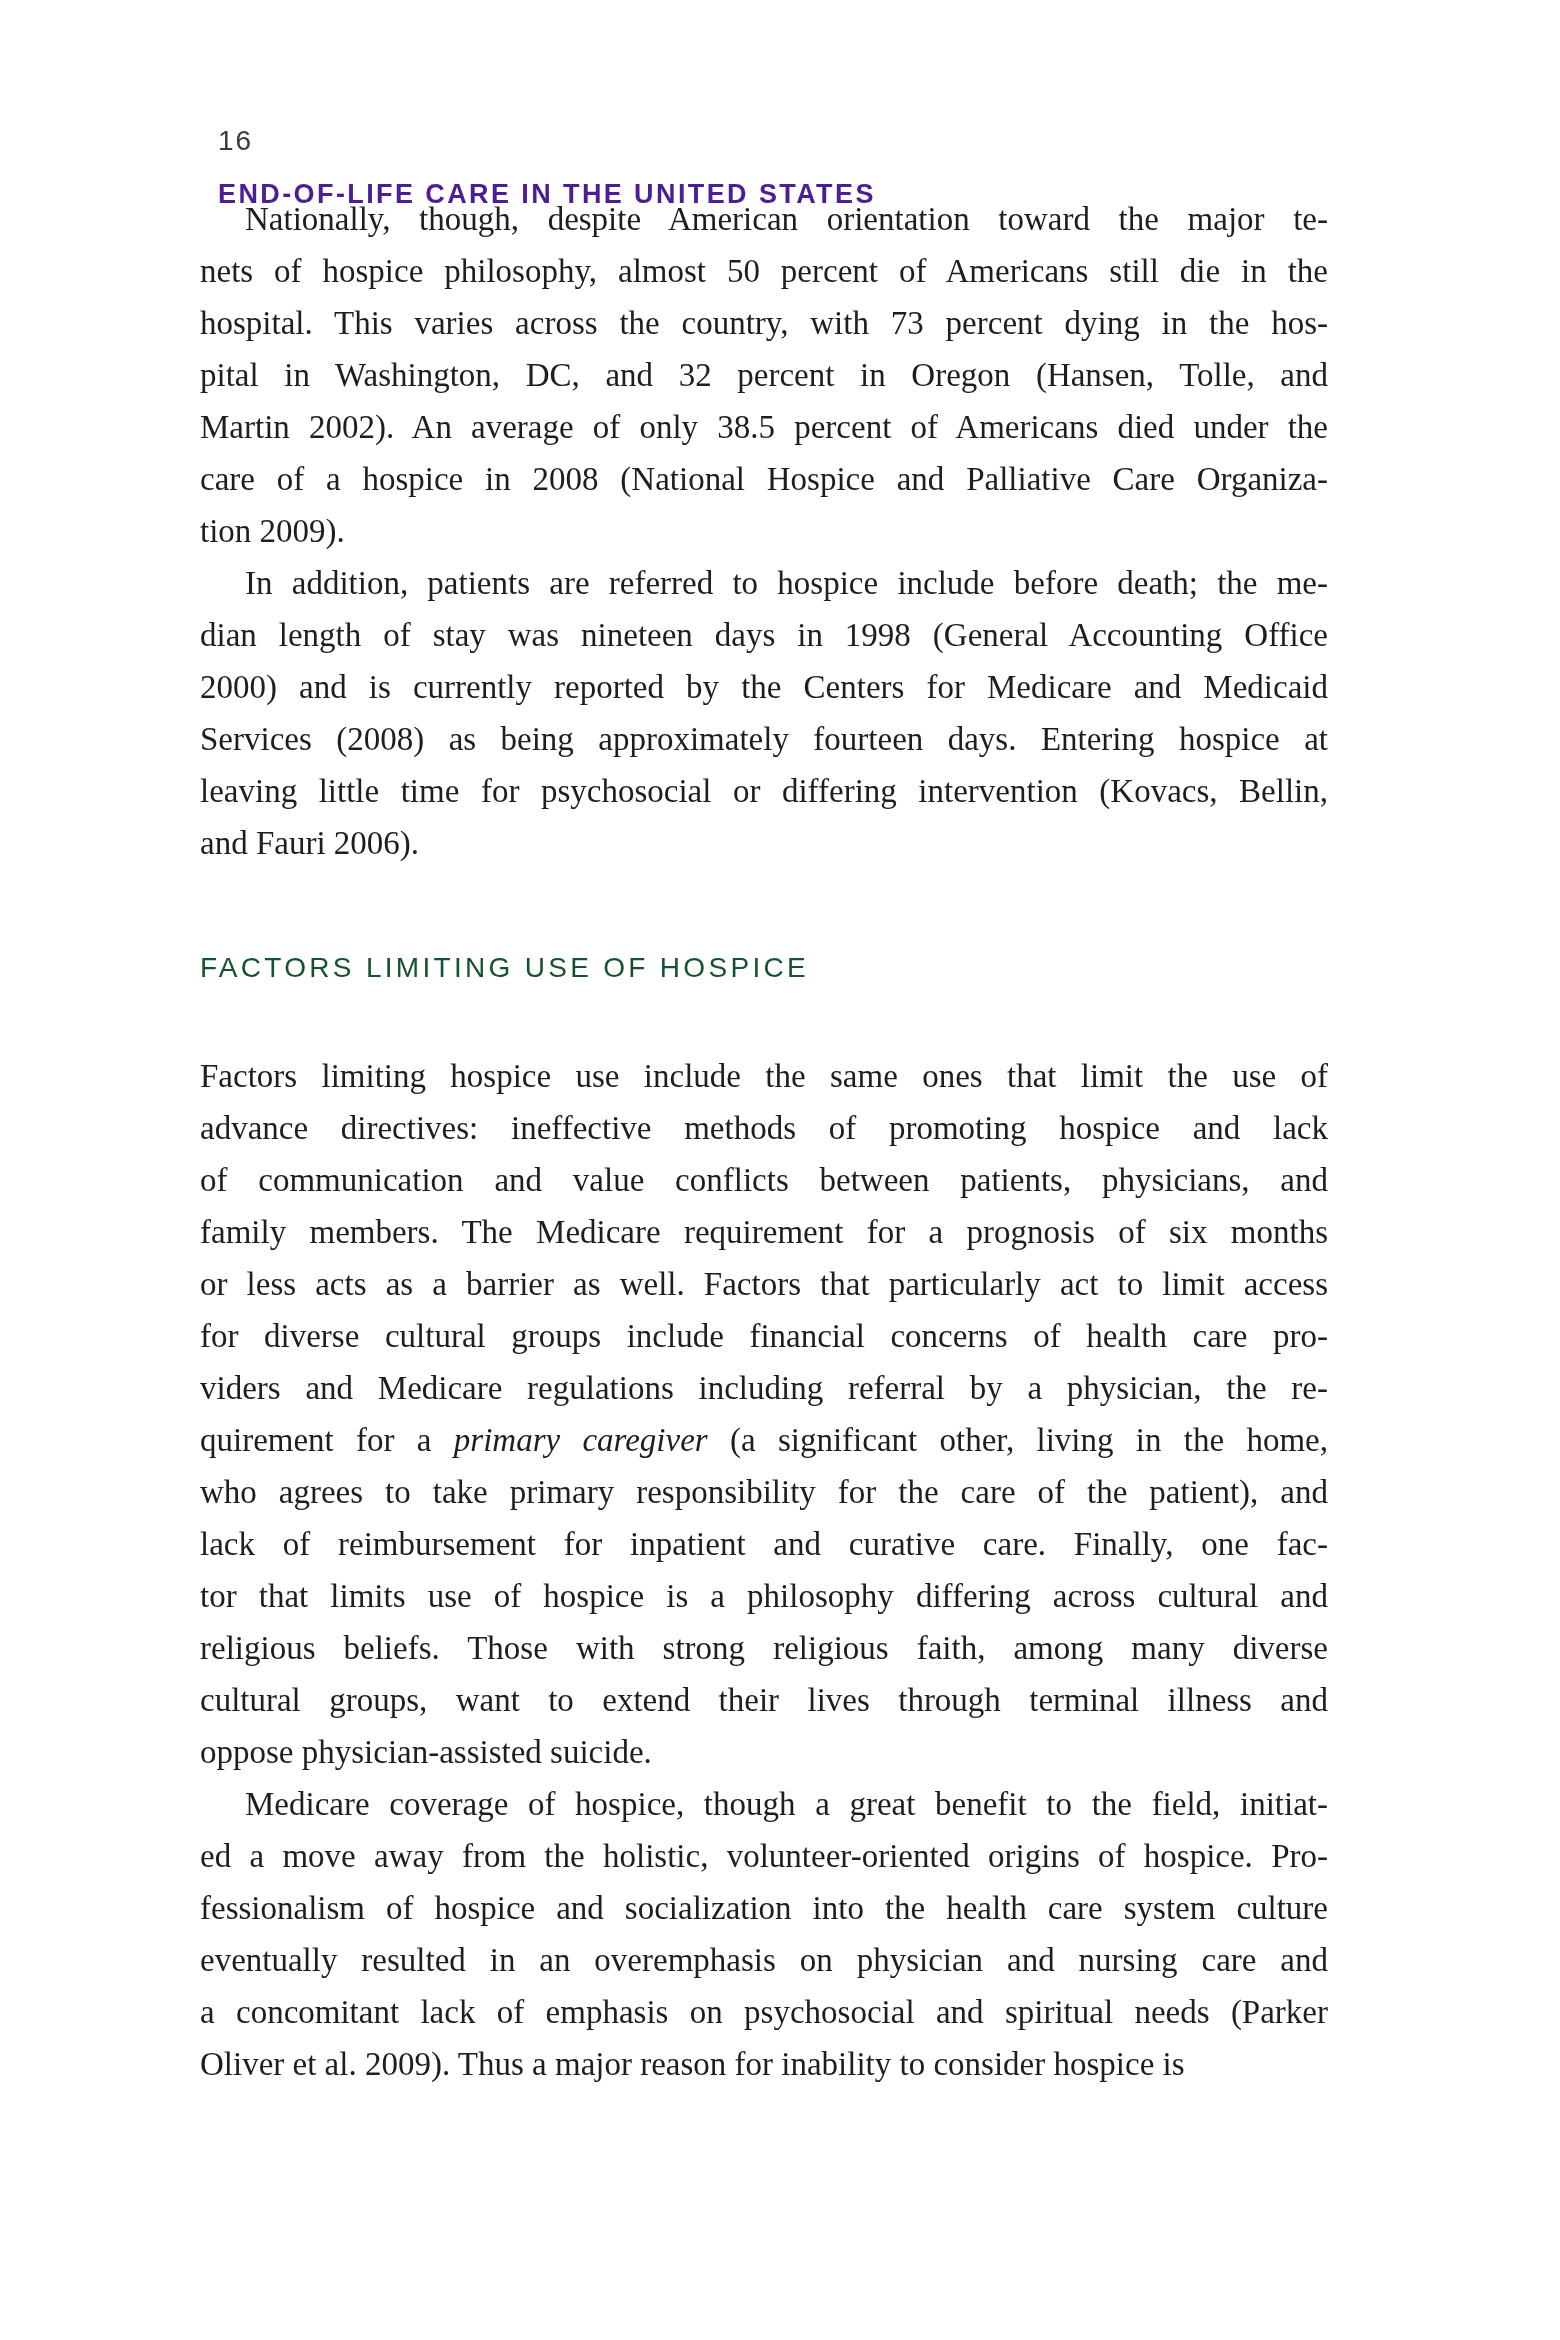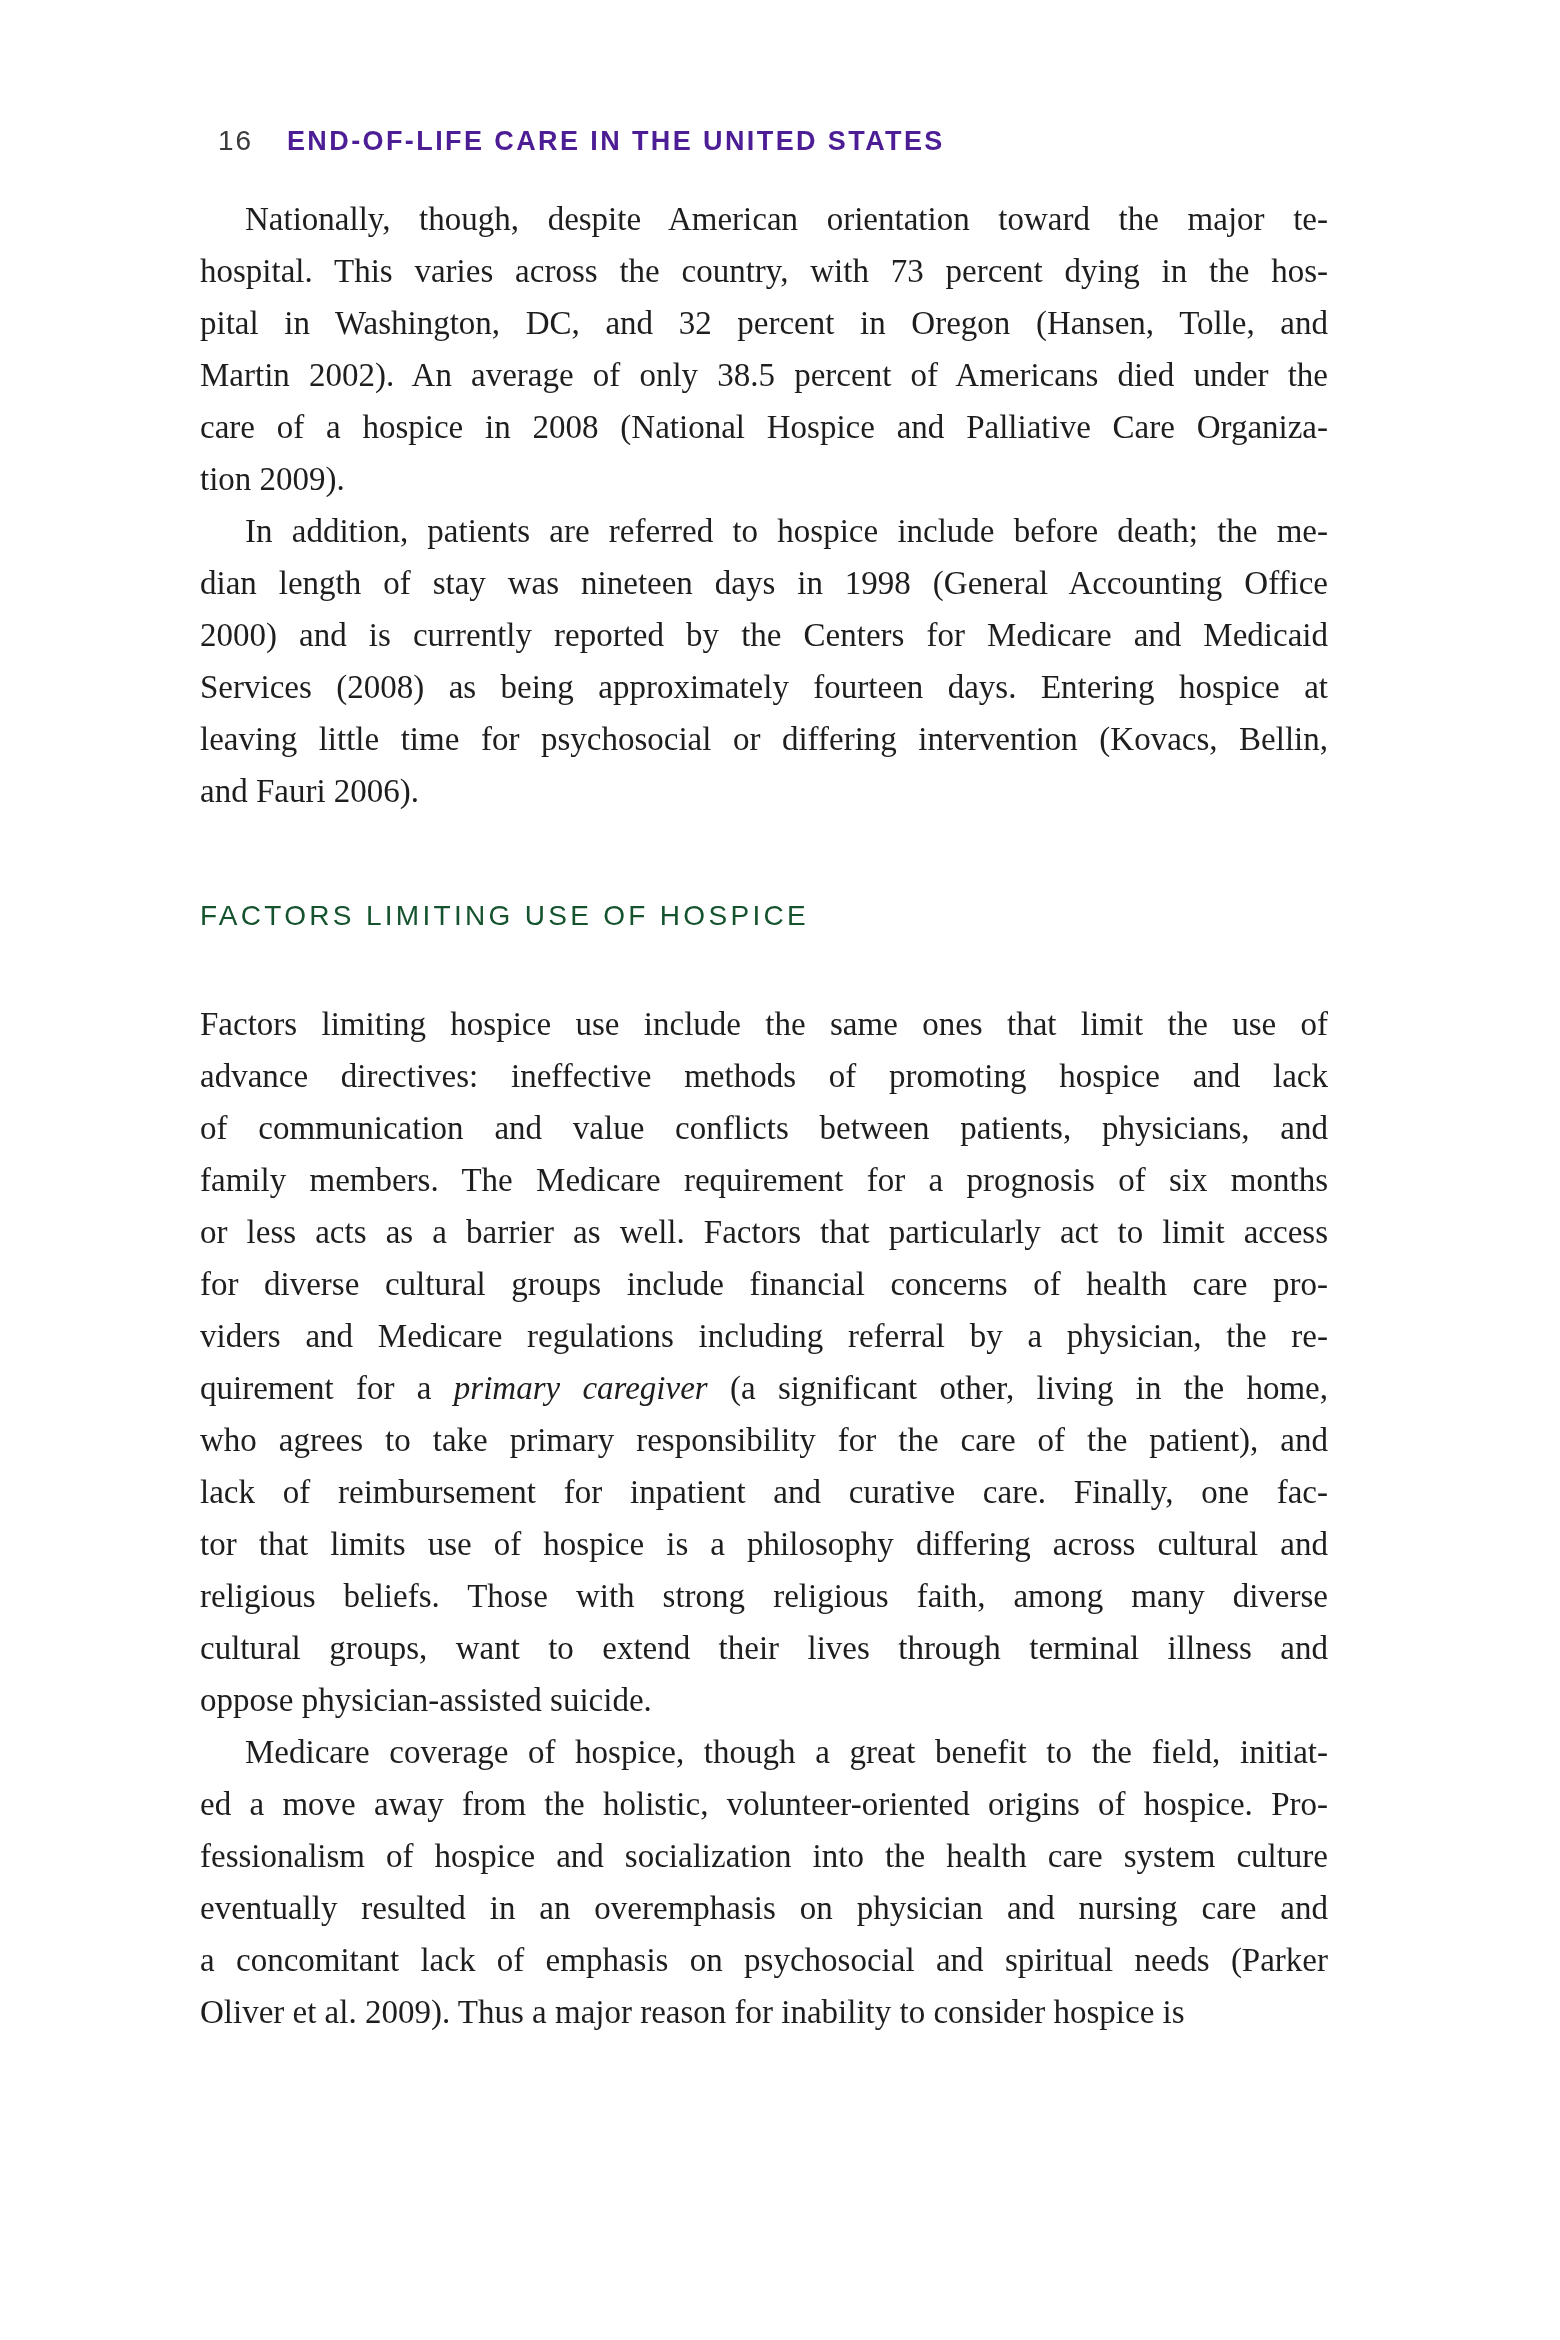--- a/index.html
+++ b/index.html
@@ -15,24 +15,25 @@
     overflow: hidden;
     font-family: "Liberation Serif", serif;
   }
   
   .running-head {
     position: absolute;
     top: 127px;
     left: 218px;
     display: flex;
     align-items: baseline;
-    gap: 34px;
+    gap: 26px;
     font-family: "Liberation Sans", sans-serif;
     line-height: 1;
     white-space: nowrap;
+    flex-direction: column;
   }
   .page-number {
     font-size: 28px;
     font-weight: 400;
     letter-spacing: 1.9px;
     color: #3a3a3a;
   }
   .running-title {
     font-size: 27px;
     font-weight: 700;
@@ -83,20 +84,21 @@
 <body>
 
 <div class="page">
   <div class="running-head">
     <span class="page-number">16</span>
     <span class="running-title">END-OF-LIFE CARE IN THE UNITED STATES</span>
   </div>
   <div class="page-body">
       <div class="paragraph">
         <div class="line indent">Nationally, though, despite American orientation toward the major te-</div>
+        <div class="line">nets of hospice philosophy, almost 50 percent of Americans still die in the</div>
         <div class="line">hospital. This varies across the country, with 73 percent dying in the hos-</div>
         <div class="line">pital in Washington, DC, and 32 percent in Oregon (Hansen, Tolle, and</div>
         <div class="line">Martin 2002). An average of only 38.5 percent of Americans died under the</div>
         <div class="line">care of a hospice in 2008 (National Hospice and Palliative Care Organiza-</div>
         <div class="line last">tion 2009).</div>
       </div>
       <div class="paragraph">
         <div class="line indent">In addition, patients are referred to hospice include before death; the me-</div>
         <div class="line">dian length of stay was nineteen days in 1998 (General Accounting Office</div>
         <div class="line">2000) and is currently reported by the Centers for Medicare and Medicaid</div>

